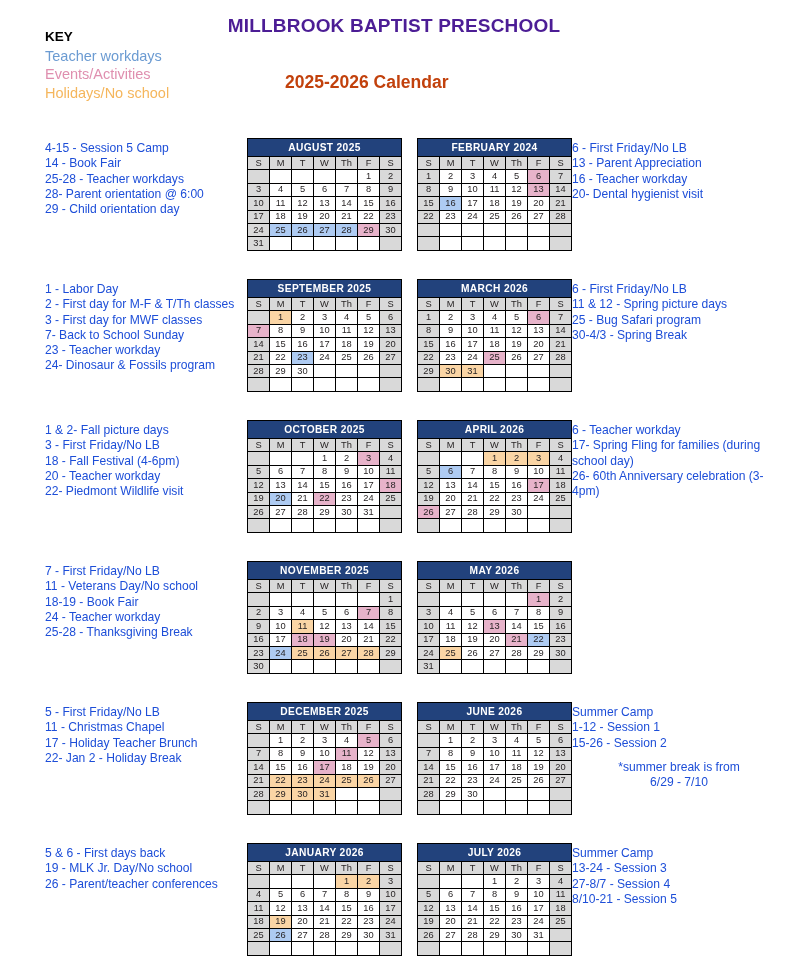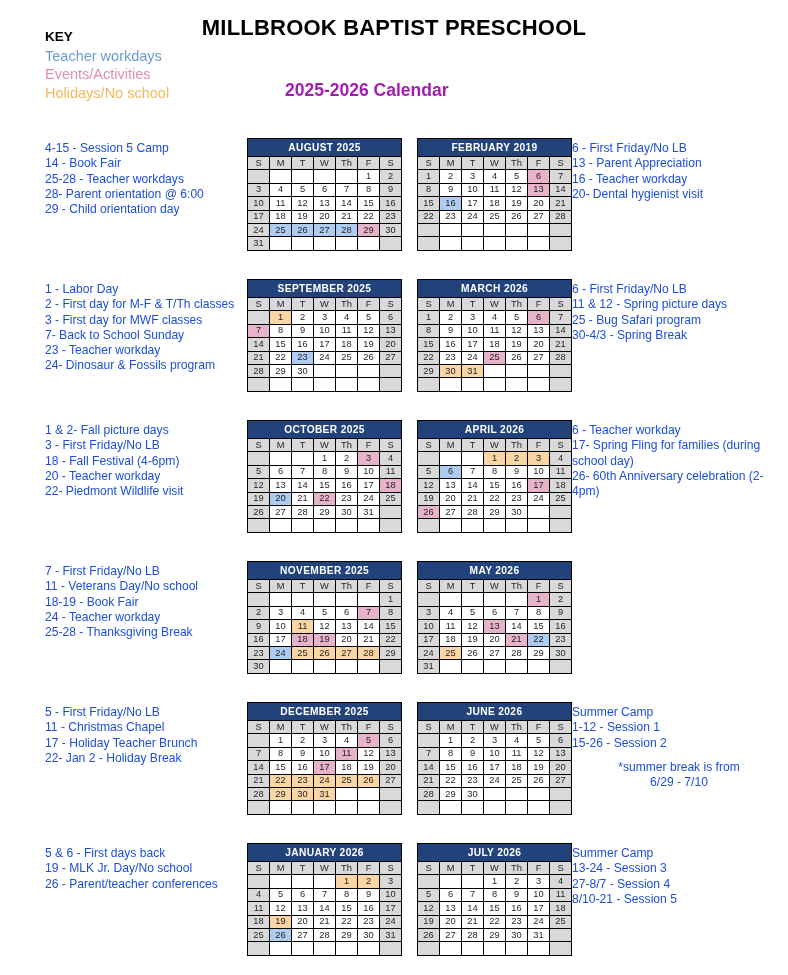--- a/index.html
+++ b/index.html
@@ -8,24 +8,24 @@
     background: #ffffff;
     width: 788px; height: 975px;
     font-family: "Liberation Sans", sans-serif;
     color: #231f20;
   }
   .page { position: relative; width: 788px; height: 975px; overflow: hidden; }
 
   
   .title {
     text-align: center;
-    font-size: 22px;
+    font-size: 19px;
     font-weight: bold;
     letter-spacing: .2px;
-    color: #000000;
+    color: #4c1d95;
     padding-top: 15px;
   }
   .key-block {
     position: absolute;
     left: 45px;
     top: 28px;
     line-height: 1.30;
   }
   .key-heading {
     font-size: 13.5px;
@@ -34,24 +34,24 @@
     margin-bottom: 1px;
   }
   .key-line { font-size: 14.5px; }
   .key-teacher  { color: #6b9bd2; }
   .key-events   { color: #df8faf; }
   .key-holidays { color: #f5b65c; }
 
   .subtitle {
     position: absolute;
     left: 285px;
-    top: 80px;
+    top: 72px;
     font-size: 17.5px;
     font-weight: bold;
-    color: #a21caf;
+    color: #c2410c;
   }
 
   
   .rows { position: absolute; top: 138px; left: 0; width: 788px; }
   .row {
     position: relative;
     height: 141px;
   }
   .row.last { height: 130px; }
 
@@ -192,21 +192,21 @@
               <td class="blank"></td>
               <td class="blank"></td>
               <td class="blank"></td>
               <td class="blank"></td>
               <td class="blank"></td>
               <td class="e"></td>
             </tr>
           </tbody>
         </table>
         <table class="cal b">
-          <caption>FEBRUARY 2019</caption>
+          <caption>FEBRUARY 2024</caption>
           <thead>
             <tr>
               <th>S</th>
               <th>M</th>
               <th>T</th>
               <th>W</th>
               <th>Th</th>
               <th>F</th>
               <th>S</th>
             </tr>
@@ -566,21 +566,21 @@
               <td class="blank"></td>
               <td class="blank"></td>
               <td class="blank"></td>
               <td class="blank"></td>
               <td class="e"></td>
             </tr>
           </tbody>
         </table>
         <div class="notes right">6 - Teacher workday
 17- Spring Fling for families (during school day)
-26-  60th Anniversary celebration (2-4pm)</div>
+26-  60th Anniversary celebration (3-4pm)</div>
       </div>
       <div class="row">
         <div class="notes left">7 - First Friday/No LB
 11 - Veterans Day/No school
 18-19 - Book Fair
 24 - Teacher workday
 25-28 - Thanksgiving Break</div>
         <table class="cal a">
           <caption>NOVEMBER 2025</caption>
           <thead>

